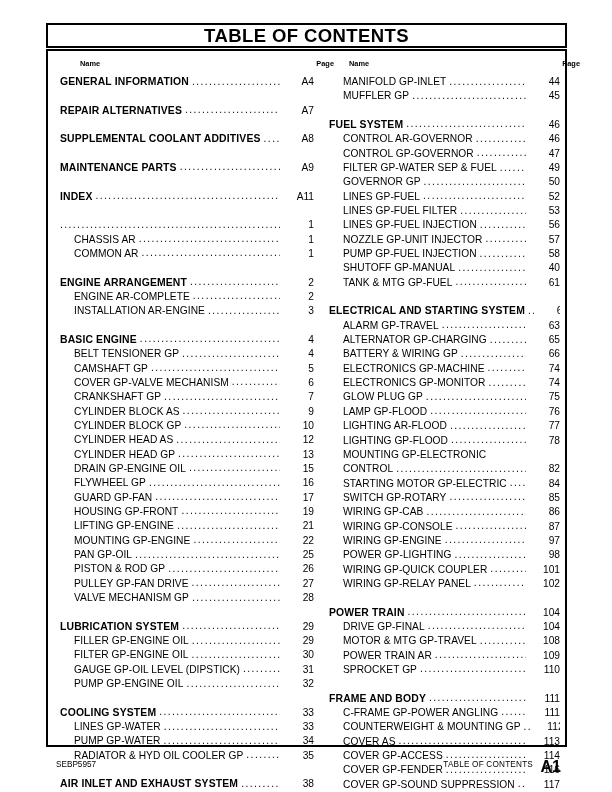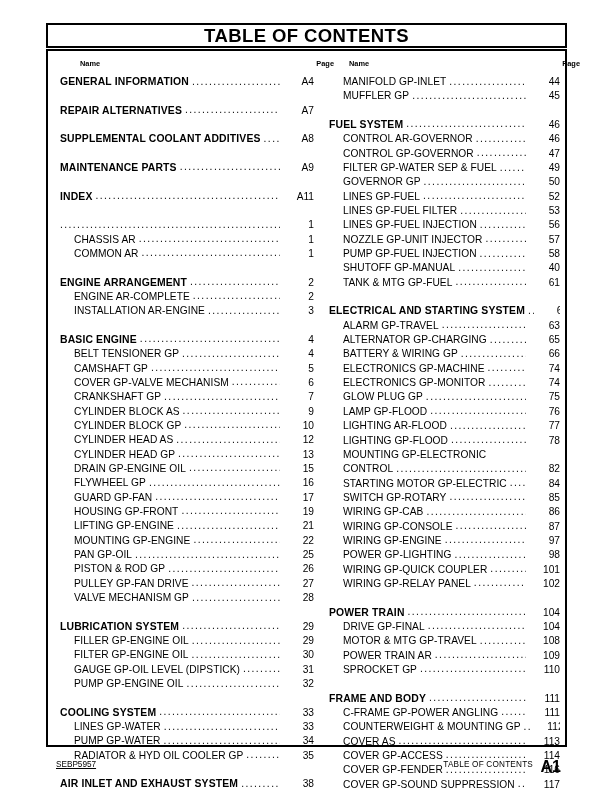--- a/index.html
+++ b/index.html
@@ -132,21 +132,20 @@
     left: 46px;
     top: 760px;
     width: 521px;
     height: 14px;
     font-size: 8.2px;
   }
   #footer .f-left {
     position: absolute;
     left: 10px;
     top: 0;
-    text-decoration: underline;
   }
   #footer .f-right {
     position: absolute;
     right: 34px;
     top: 0;
     letter-spacing: 0.2px;
   }
   #footer .f-pageno {
     position: absolute;
     right: 6px;

